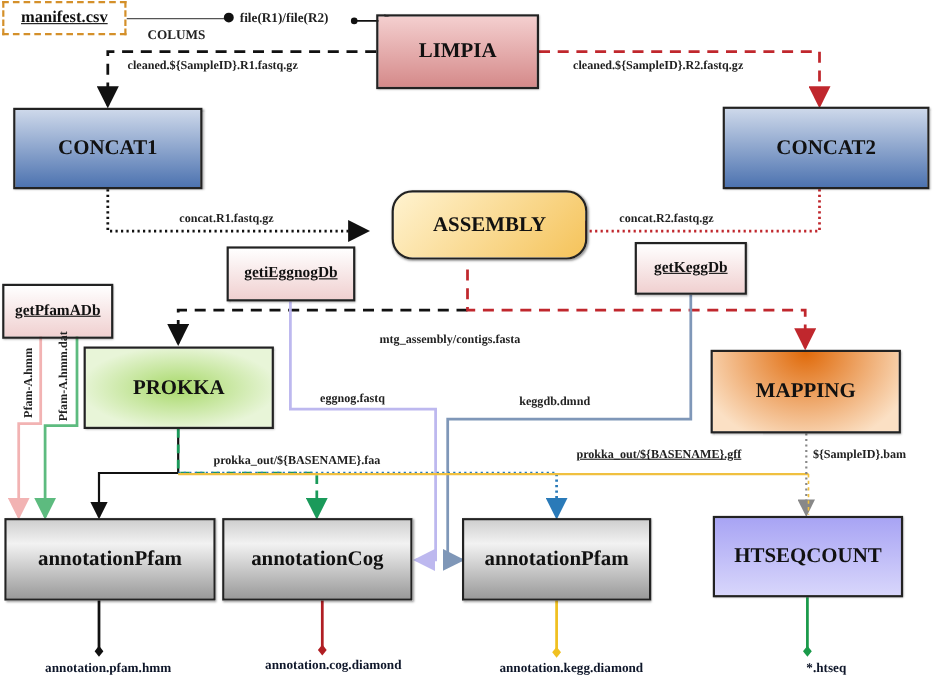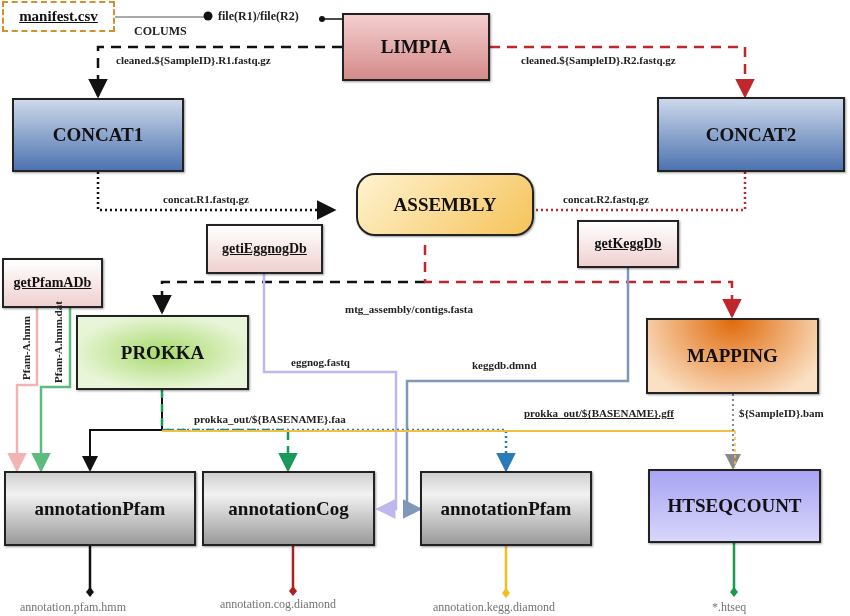--- a/index.html
+++ b/index.html
@@ -3,21 +3,21 @@
 <meta charset="utf-8">
 <style>
   html,body{margin:0;padding:0;background:#fff;}
   body{width:850px;height:616px;position:relative;overflow:hidden;font-family:"Liberation Serif","DejaVu Serif",serif;}
   svg{position:absolute;left:0;top:0;}
   .node{position:absolute;box-sizing:border-box;border:2px solid #222;display:flex;align-items:center;justify-content:center;font-weight:bold;color:#111;box-shadow:1px 1px 2px rgba(0,0,0,.4);}
   .big{font-size:19px;}
   .small{font-size:14px;text-decoration:underline;}
   .lbl{position:absolute;font-weight:bold;font-size:11px;color:#222;white-space:nowrap;}
   .vlbl{position:absolute;font-weight:bold;font-size:11px;color:#222;white-space:nowrap;transform:rotate(-90deg);transform-origin:left top;}
-  .out{position:absolute;font-weight:normal;font-size:12px;color:#737373;white-space:nowrap;}
+  .out{position:absolute;font-weight:bold;font-size:12px;color:#0f172a;white-space:nowrap;margin-left:21px;}
 </style>
 </head>
 <body>
 
 <svg width="850" height="616" viewBox="0 0 850 616">
   <defs>
     <marker id="ab" markerWidth="8" markerHeight="8" refX="7" refY="4" orient="auto">
         <path d="M0,0 L8,4 L0,8 z" fill="#111"></path>
       </marker>
     <marker id="ar" markerWidth="8" markerHeight="8" refX="7" refY="4" orient="auto">

